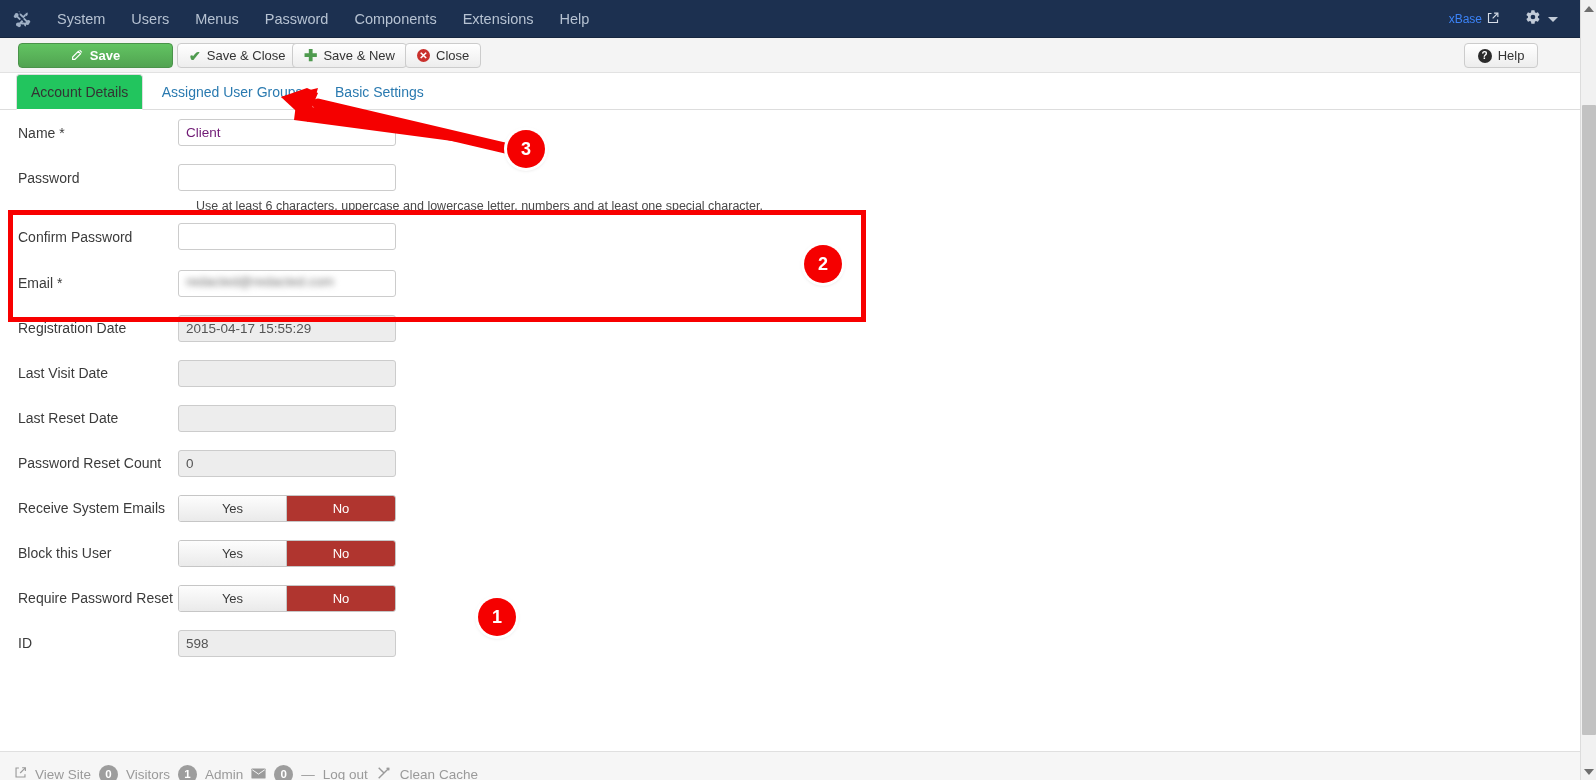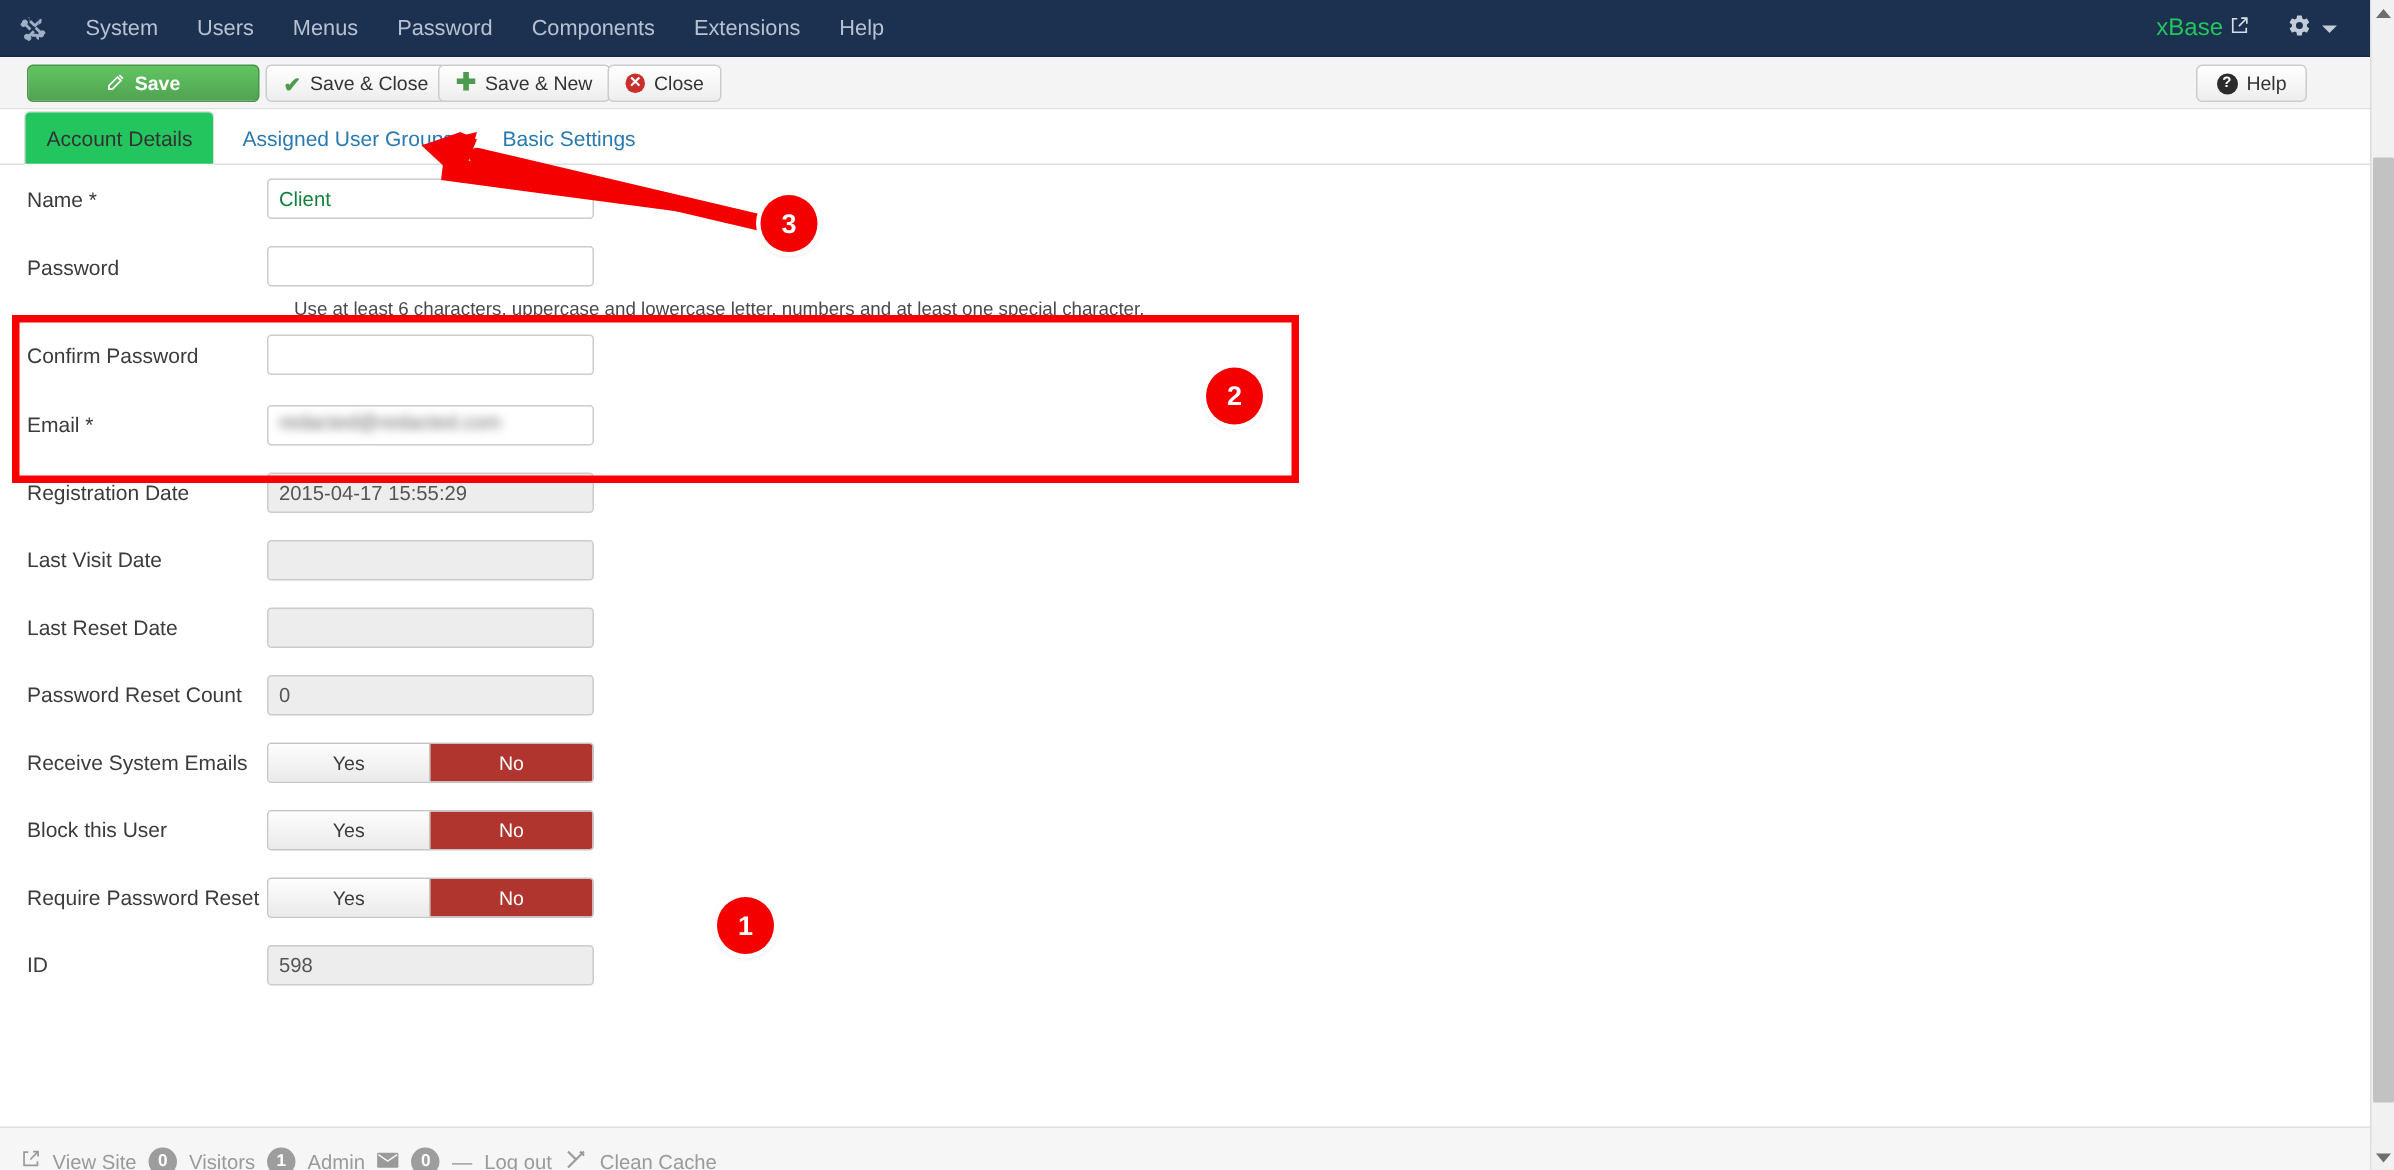--- a/index.html
+++ b/index.html
@@ -38,21 +38,21 @@
     padding: 0 13px;
     line-height: 38px;
     cursor: pointer;
     white-space: nowrap;
   }
   .topbar-right {
     position: absolute; right: 0; top: 0;
     height: 38px; display: flex; align-items: center; padding-right: 10px;
   }
   .site-name {
-    color: #22c55e; font-size: 16px; display: flex; align-items: center; gap: 5px;
+    color: #3b82f6; font-size: 12px; display: flex; align-items: center; gap: 5px;
     padding: 0 10px; cursor: pointer;
   }
   .ext-ico { display: inline-block; }
   .gear-wrap {
     display: flex; align-items: center; gap: 7px; padding: 0 12px 0 16px; cursor: pointer;
   }
   .caret-down {
     width: 0; height: 0;
     border-left: 5px solid transparent;
     border-right: 5px solid transparent;
@@ -152,21 +152,21 @@
     font-size: 14px;
     color: #3b3b3b;
   }
   .fctl { position: relative; }
   .inp {
     width: 218px; height: 27px;
     border: 1px solid #ccc;
     border-radius: 3px;
     background: #fff;
     font-size: 13.5px;
-    color: #15803d;
+    color: #701a75;
     padding: 0 7px;
     line-height: 25px;
     font-family: "Liberation Sans", sans-serif;
   }
   .inp.disabled { background: #ededed; color: #555; }
   .inp.blurred {
     color: transparent;
     position: relative;
     overflow: hidden;
   }

